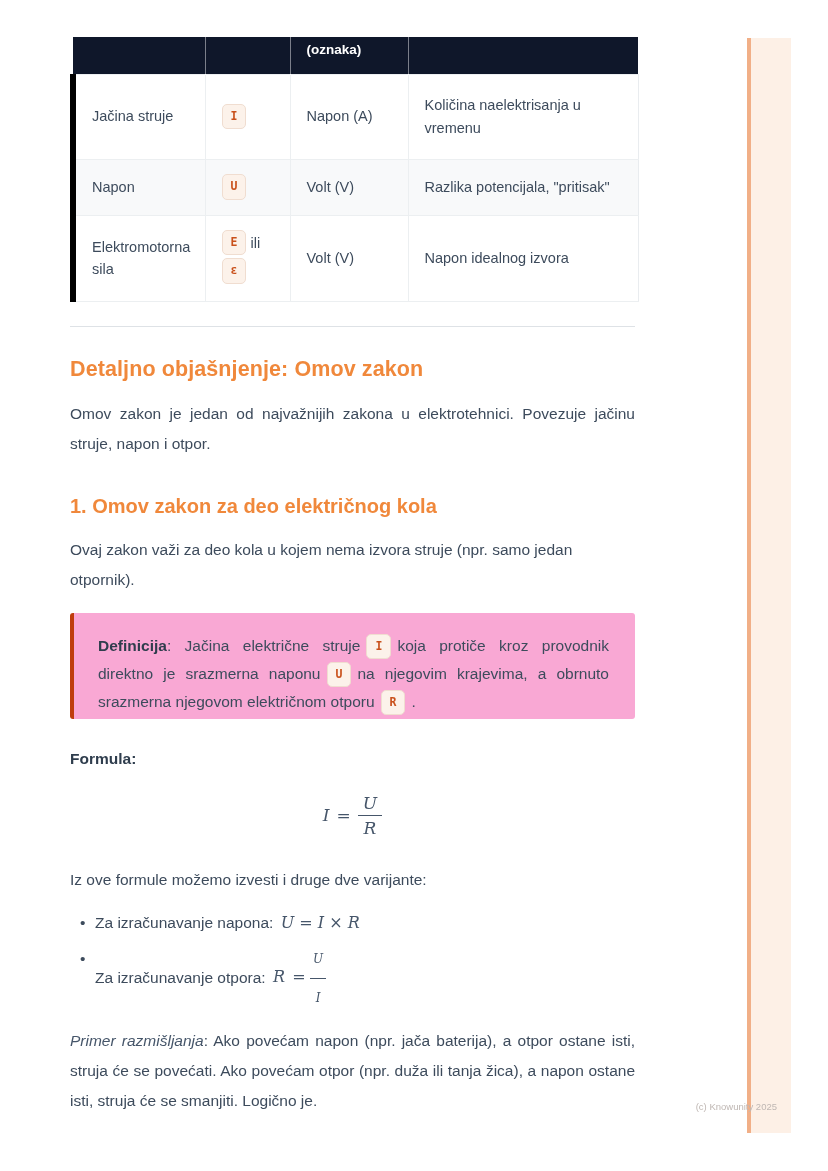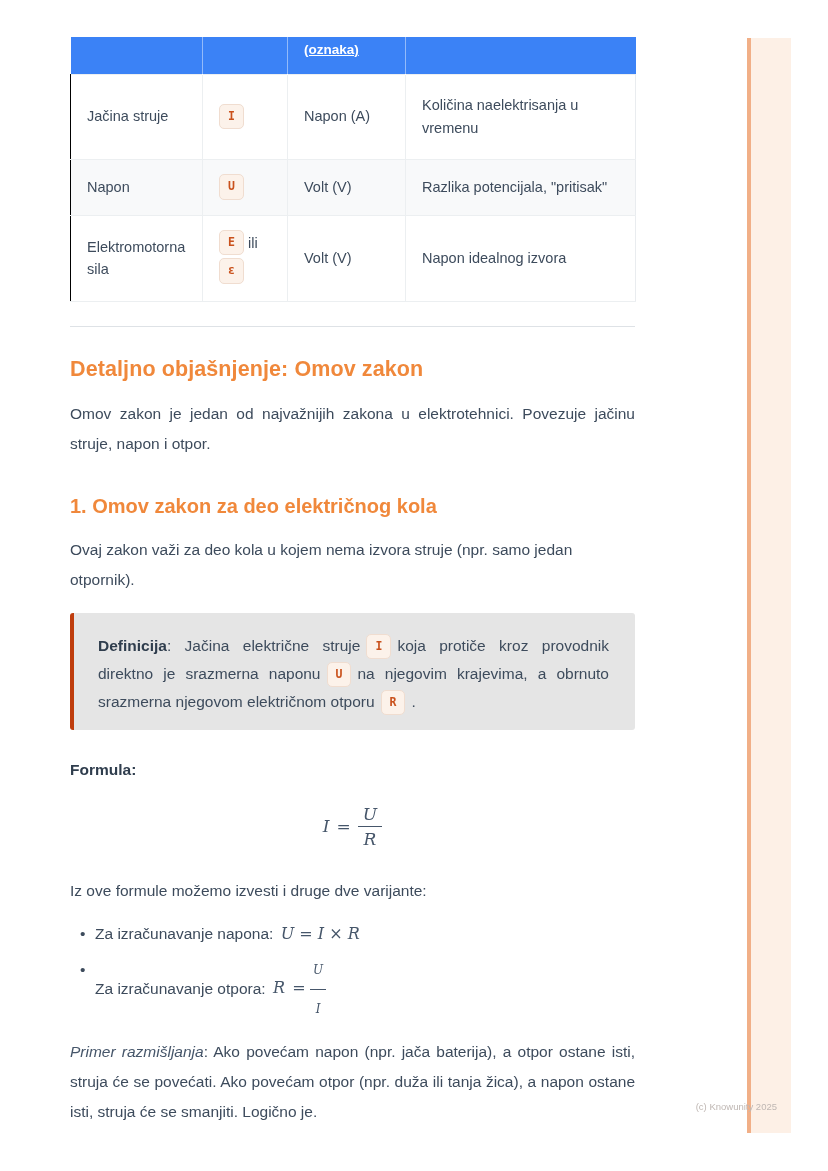--- a/index.html
+++ b/index.html
@@ -40,43 +40,42 @@
     border-collapse: collapse;
     table-layout: fixed;
     font-size: 14.5px;
   }
   table.qty-table col.c1 { width: 132px; }
   table.qty-table col.c2 { width: 85px; }
   table.qty-table col.c3 { width: 118px; }
   table.qty-table col.c4 { width: 230px; }
 
   table.qty-table thead th {
-    background: #3b82f6;
+    background: #0f172a;
     color: #ffffff;
     font-weight: bold;
     font-size: 13.5px;
     text-align: left;
     vertical-align: top;
     height: 37px;
     padding: 5px 14px 0 16px;
     border-left: 1px solid rgba(255,255,255,0.45);
-    text-decoration: underline;
   }
   table.qty-table thead th:first-child { border-left: none; }
 
   table.qty-table tbody td {
     border: 1px solid #ecEEf1;
     border-color: #ecefF1;
     padding: 14px 16px;
     vertical-align: middle;
     line-height: 1.55;
     color: #3d4b5c;
   }
   table.qty-table tbody tr:nth-child(even) td { background: #f8f9fa; }
-  table.qty-table tbody tr td:first-child { border-left: 1px solid #000000; }
+  table.qty-table tbody tr td:first-child { border-left: 6px solid #000000; }
   table.qty-table tbody tr td:last-child { border-right: 1px solid #e9ecef; }
   table.qty-table tbody tr.r1 td { height: 85px; }
   table.qty-table tbody tr.r2 td { height: 56px; }
   table.qty-table tbody tr.r3 td { height: 79px; }
   table.qty-table tbody tr.r4 td { height: 80px; }
 
   
   .badge {
     display: inline-block;
     background: #fcf2ea;
@@ -111,24 +110,24 @@
     color: #f0883b;
     font-size: 20px;
     font-weight: bold;
   }
   p.body-p { margin-top: 17px; line-height: 30px; }
   p.just { text-align: justify; }
 
   
   .def-box {
     margin-top: 18px;
-    background: #e5e5e5;
+    background: #f9a8d4;
     border-left: 4px solid #bf3d0d;
     border-radius: 3px;
-    padding: 19px 26px 14px 24px;
+    padding: 19px 26px 3px 24px;
   }
   .def-box p {
     line-height: 28px;
     text-align: justify;
   }
   .def-box .badge { margin: 0 6px; }
   .def-box strong { color: #2f3d4d; }
 
   p.label-bold { margin-top: 28px; font-weight: bold; color: #2f3d4d; line-height: 23px; }
 

